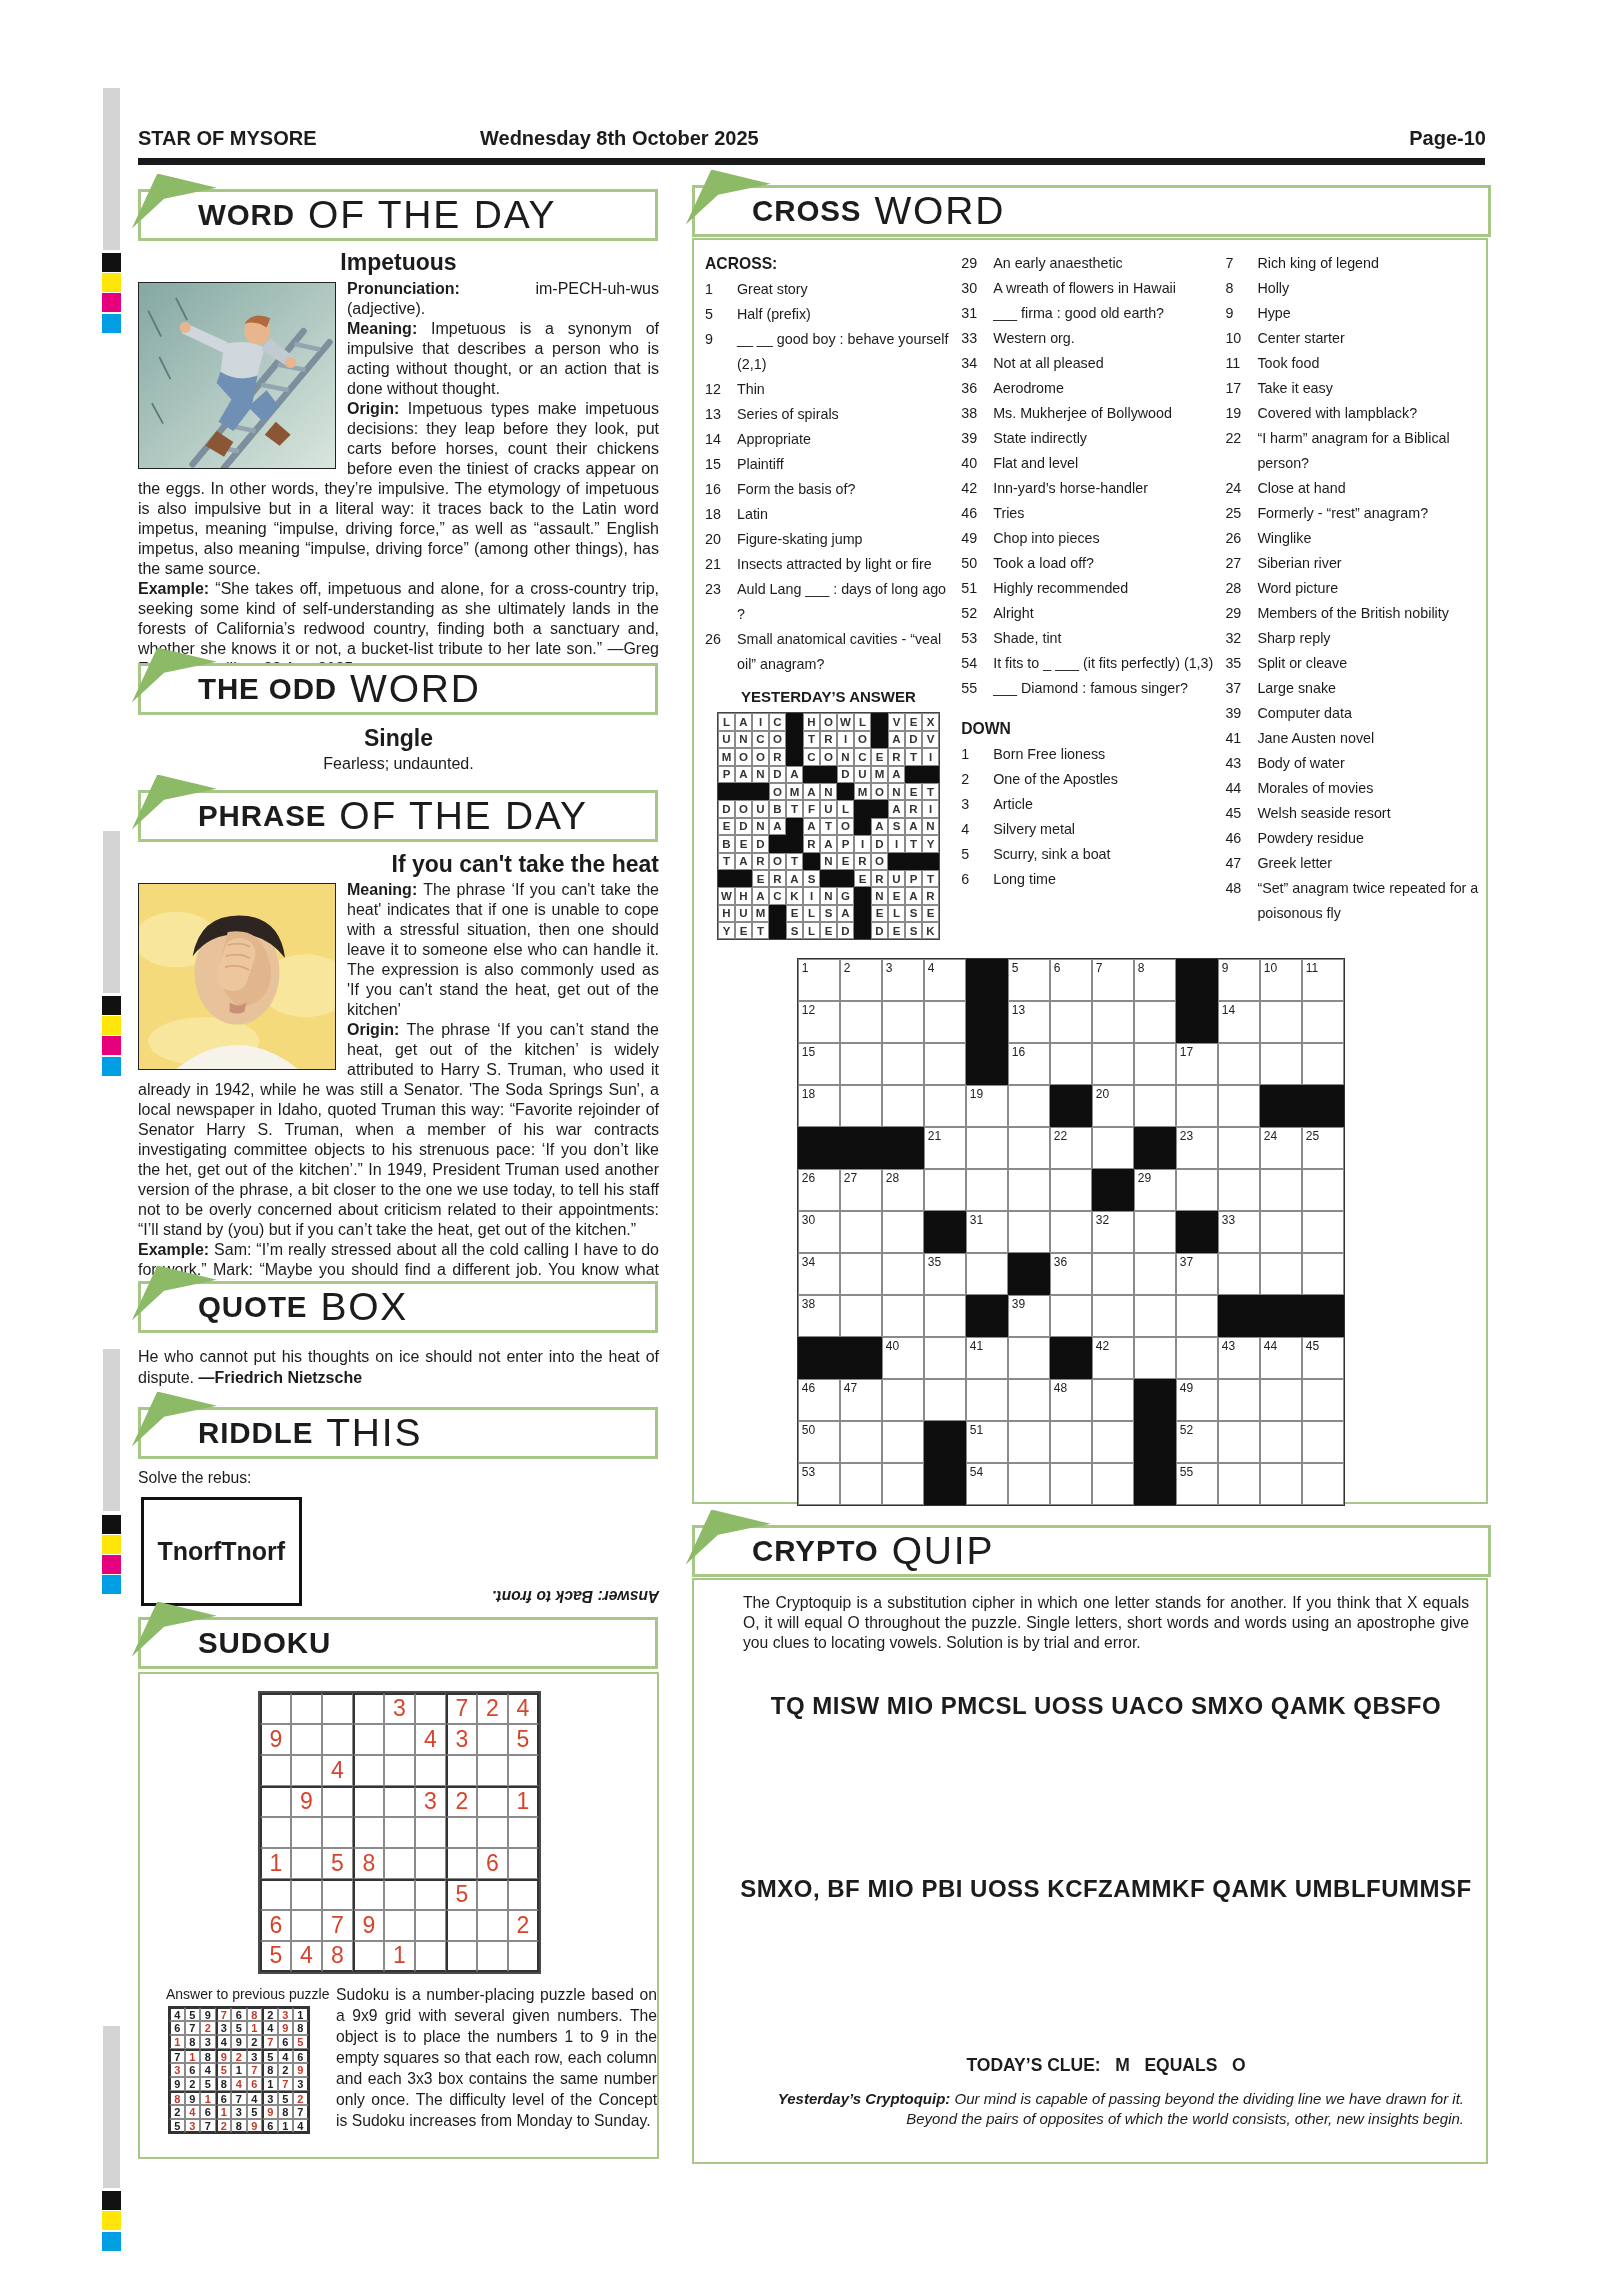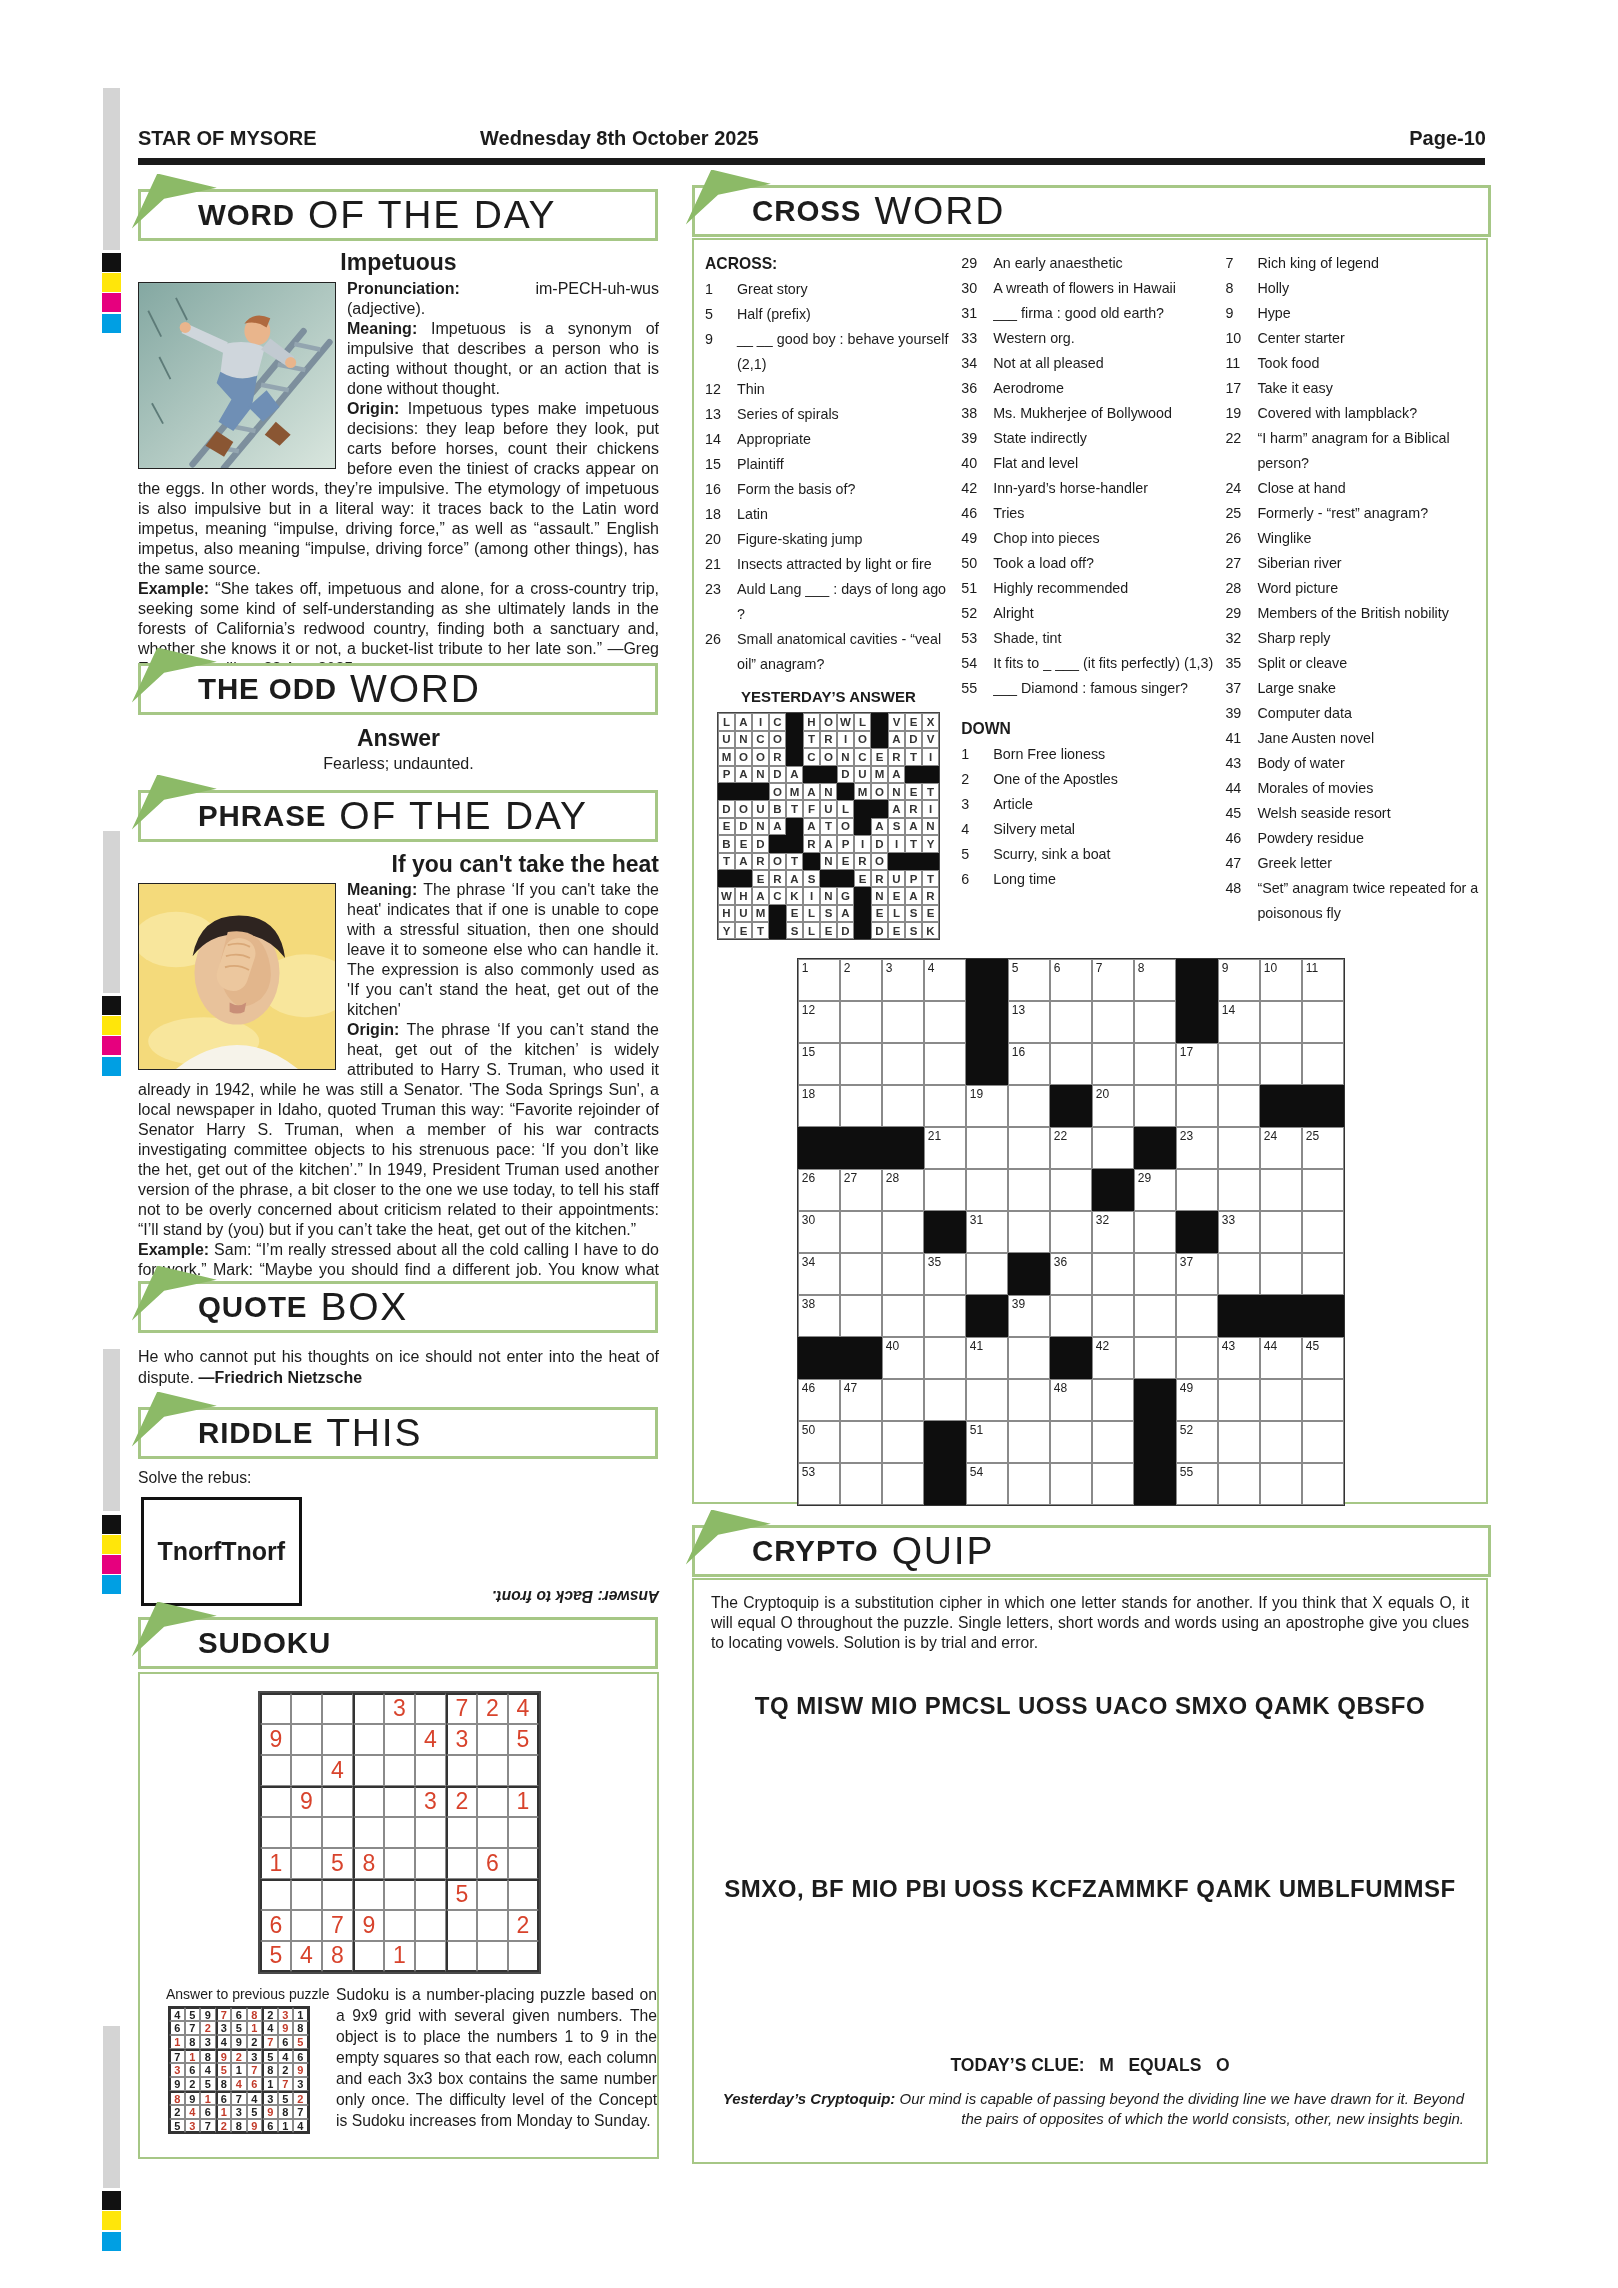--- a/index.html
+++ b/index.html
@@ -26,21 +26,21 @@
   .centerhead{position:absolute;width:521px;text-align:center;font-weight:800;font-size:23px;}
   .floatimg{float:left;width:196px;height:185px;border:1.8px solid #222;margin:2.8px 11px 3.7px 0;}
   .contentflow{position:absolute;width:521px;}
   
   .rebusbox{position:absolute;left:2.8px;top:28px;width:155px;height:103px;border:3.7px solid #111;
       display:flex;flex-direction:row;justify-content:center;align-items:center;}
   .rebusbox div{font-weight:800;font-size:25px;line-height:33px;}
   .rebus-answer{position:absolute;right:0;top:118px;font-style:italic;font-weight:700;font-size:15.7px;
       transform:rotate(180deg);}
   
-  .gbox{position:absolute;border:2.8px solid #a6c786;background:#fff;box-sizing:border-box;}
+  .gbox{position:absolute;border:2.8px solid #a6c786;background:#fff;box-sizing:border-box;padding-left:32px;}
   
   .grid{display:grid;width:max-content;background:#fff;}
   .gc{border:0.9px solid #8a8a8a;box-sizing:border-box;position:relative;background:#fff;
       display:flex;align-items:center;justify-content:center;}
   .gc.black{background:#0e0e0e;border-color:#0e0e0e;}
   .cellnum{position:absolute;top:0.9px;left:2.8px;font-size:12px;color:#222;}
   .g-x{grid-template-columns:repeat(13,42px);grid-auto-rows:42px;border:1.8px solid #333;}
   .g-a{grid-template-columns:repeat(13,17px);grid-auto-rows:17.4px;border:1.8px solid #444;}
   .g-a .gc{font-size:11.5px;font-weight:700;color:#333;}
   .g-s{grid-template-columns:repeat(9,31px);grid-auto-rows:31px;border:2.8px solid #4a4a4a;}
@@ -153,21 +153,21 @@
   <p class="para"><b>Pronunciation: </b>im-PECH-uh-wus (adjective).</p>
       <p class="para"><b>Meaning: </b>Impetuous is a synonym of impulsive that describes a person who is acting without thought, or an action that is done without thought.</p>
       <p class="para"><b>Origin: </b>Impetuous types make impetuous decisions: they leap before they look, put carts before horses, count their chickens before even the tiniest of cracks appear on the eggs. In other words, they’re impulsive. The etymology of impetuous is also impulsive but in a literal way: it traces back to the Latin word impetus, meaning “impulse, driving force,” as well as “assault.” English impetus, also meaning “impulse, driving force” (among other things), has the same source.</p>
       <p class="para"><b>Example: </b>“She takes off, impetuous and alone, for a cross-country trip, seeking some kind of self-understanding as she ultimately lands in the forests of California’s redwood country, finding both a sanctuary and, whether she knows it or not, a bucket-list tribute to her late son.” —Greg Evans, Deadline, 28 Apr. 2025</p>
     </div>
 
   <div class="tb" style="left:138px;top:663px;width:457px;">
     <span class="b1">THE ODD</span>
     <span class="b2">WORD</span>
   </div>
-  <div class="centerhead" style="left:138px;top:725px;">Answer</div>
+  <div class="centerhead" style="left:138px;top:725px;">Single</div>
   <div class="centerhead" style="left:138px;top:755px;font-weight:400;font-size:16px;">Fearless; undaunted.</div>
 
   <div class="tb" style="left:138px;top:790px;width:457px;">
     <span class="b1">PHRASE</span>
     <span class="b2">OF THE DAY</span>
   </div>
   <div class="centerhead" style="left:138px;top:851px;text-align:right;">If you can't take the heat</div>
   <div class="contentflow" style="left:138px;top:880px;height:388px;">
     <svg class="floatimg" viewBox="0 0 212 200">
       <rect width="212" height="200" fill="#f4da7b"></rect>

